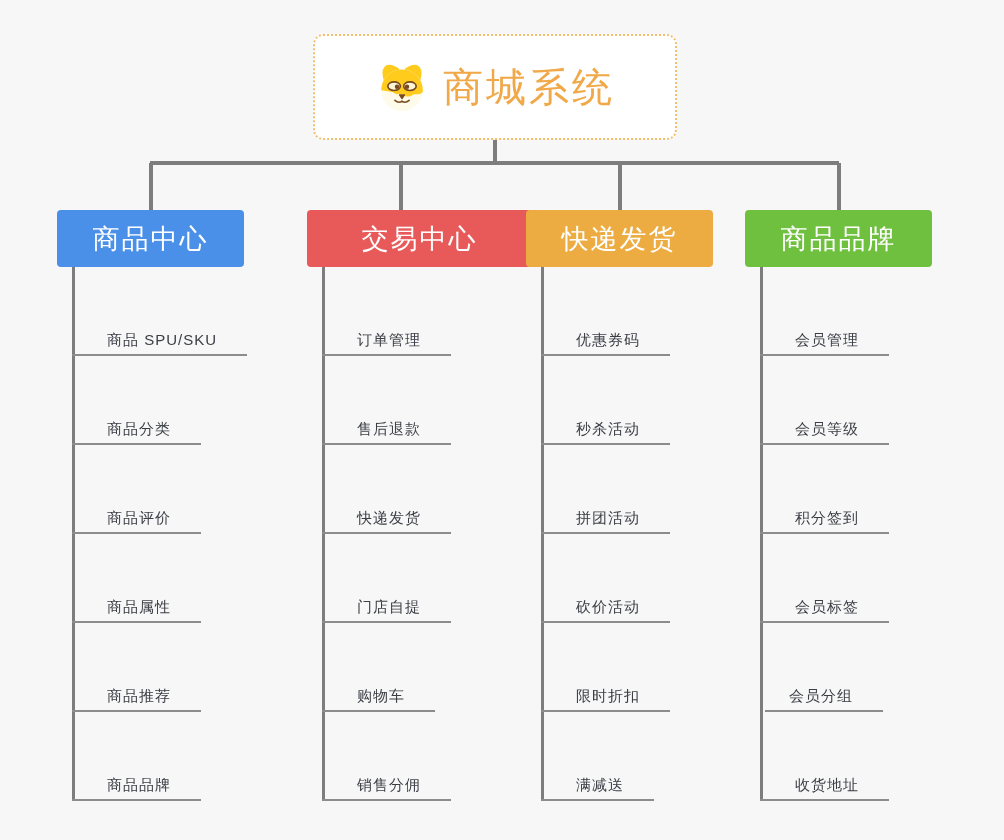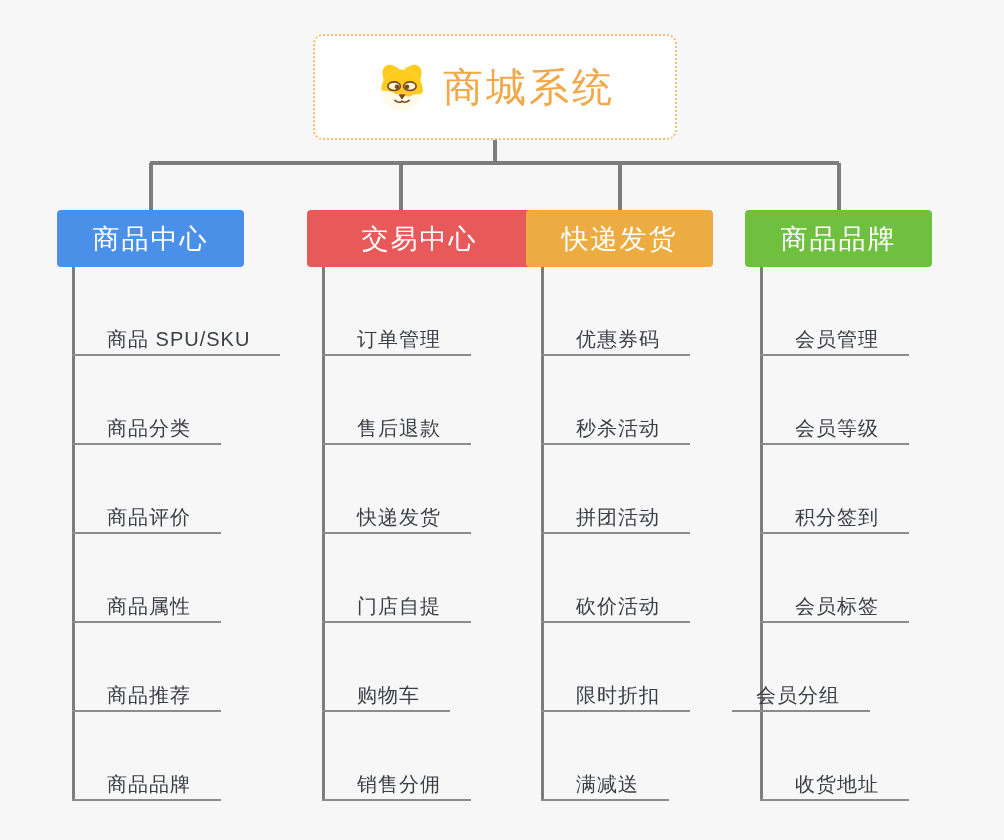--- a/index.html
+++ b/index.html
@@ -34,21 +34,21 @@
   }
 
   
   .trunk{position:absolute;background:#7D7D7D;}
 
   
   .leaf{
     position:absolute;
     padding:0 30px 0 35px;
     line-height:29px;height:29px;
-    font-size:20px;color:#3B3E45;letter-spacing:1px;
+    font-size:15px;color:#3B3E45;letter-spacing:1px;
     border-bottom:2px solid #8C8C8C;
     white-space:nowrap;
   }
 </style>
 </head>
 <body>
 
 <div class="canvas">
 
   <div class="root-node" style="border-color: rgb(243, 190, 107);">
@@ -100,17 +100,17 @@
       <div class="leaf" style="left: 541px; top: 592px;">砍价活动</div>
       <div class="leaf" style="left: 541px; top: 681px;">限时折扣</div>
       <div class="leaf" style="left: 541px; top: 770px;">满减送</div>
       <div class="connector" style="left: 836.5px; top: 163px; width: 4px; height: 47px;"></div>
       <div class="branch-box" style="left: 745px; top: 210px; width: 187px; height: 57px; background: rgb(112, 192, 64);">商品品牌</div>
       <div class="trunk" style="left: 760px; top: 267px; width: 3px; height: 534px;"></div>
       <div class="leaf" style="left: 760px; top: 325px;">会员管理</div>
       <div class="leaf" style="left: 760px; top: 414px;">会员等级</div>
       <div class="leaf" style="left: 760px; top: 503px;">积分签到</div>
       <div class="leaf" style="left: 760px; top: 592px;">会员标签</div>
-      <div class="leaf" style="left: 732px; top: 681px; padding-left: 24px;">会员分组</div>
+      <div class="leaf" style="left: 765px; top: 681px; padding-left: 24px;">会员分组</div>
       <div class="leaf" style="left: 760px; top: 770px;">收货地址</div>
     </div>
 
 </div>
 
 </body></html>

